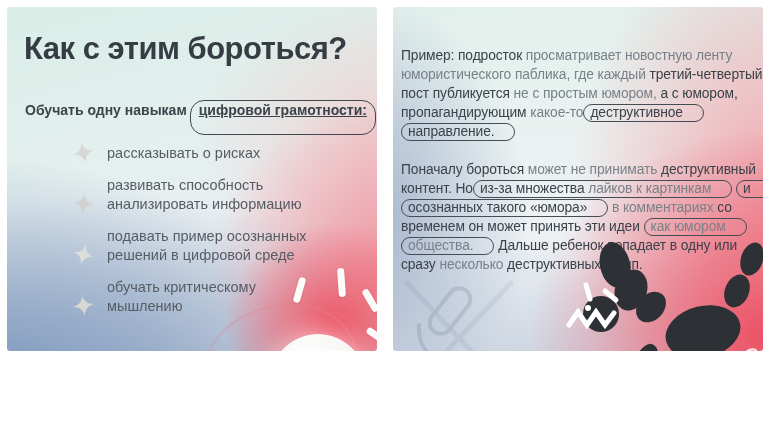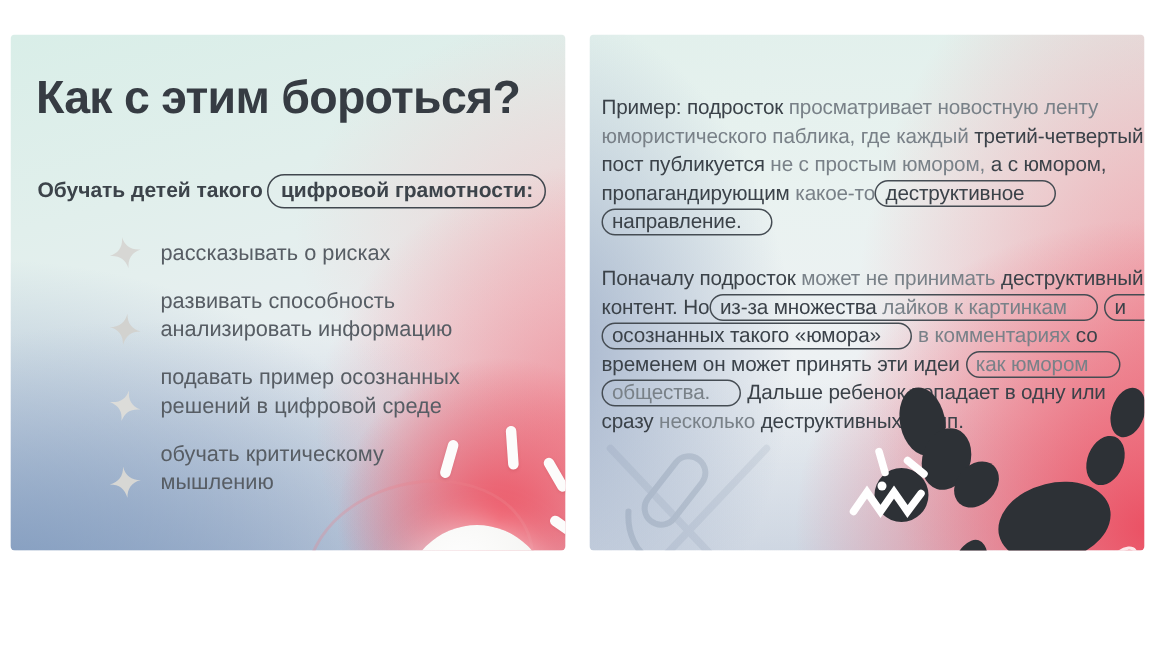--- a/index.html
+++ b/index.html
@@ -1,18 +1,18 @@
 <!DOCTYPE html>
 <html><head>
 <meta charset="utf-8">
 <style>
   html,body{margin:0;padding:0;background:#ffffff;}
   .page{position:relative;width:770px;height:432px;background:#ffffff;overflow:hidden;
         font-family:"Liberation Sans",sans-serif;}
-  .panel{position:absolute;top:23px;width:370px;height:344px;border-radius:3px;overflow:hidden;}
+  .panel{position:absolute;top:7px;width:370px;height:344px;border-radius:3px;overflow:hidden;}
   .panel-left{left:7px;
     background:
       radial-gradient(150px 150px at 88% 94%, rgba(238,78,94,0.95), rgba(238,78,94,0) 72%),
       radial-gradient(270px 250px at 106% 76%, rgba(241,128,140,0.85), rgba(241,128,140,0) 70%),
       radial-gradient(300px 210px at 108% 38%, rgba(246,178,180,0.50), rgba(246,178,180,0) 70%),
       radial-gradient(430px 310px at -6% 112%, rgba(120,148,186,0.95), rgba(120,148,186,0) 76%),
       radial-gradient(520px 270px at 32% 110%, rgba(148,168,198,0.75), rgba(148,168,198,0) 70%),
       linear-gradient(165deg,#d9eee8 0%,#e1efec 30%,#e9eff1 60%,#e4e8ee 100%);}
   .panel-right{left:393px;
     background:
@@ -22,21 +22,21 @@
       radial-gradient(420px 210px at 35% 110%, rgba(168,182,204,0.55), rgba(168,182,204,0) 70%),
       linear-gradient(178deg,#e2f0ec 0%,#e9f2f0 30%,#edf1f3 60%,#eaeef2 100%);}
 
   
   .title{position:absolute;left:17px;top:24px;font-size:31px;font-weight:800;
          letter-spacing:-0.5px;color:#363c43;}
   .lead{position:absolute;left:18px;top:93px;font-size:14px;font-weight:700;color:#3c434a;
         white-space:nowrap;}
   .lead .pill-dark{margin-left:3px;}
   .pill-dark{display:inline-block;border:1.5px solid #40474e;border-radius:14px;
-             padding:1px 8px 4px 8px;}
+             padding:1px 8px 16px 8px;text-decoration:underline;}
   .list{position:absolute;left:66px;top:134px;width:270px;list-style:none;margin:0;padding:0;}
   .list li{display:flex;gap:13px;margin-bottom:13px;align-items:flex-end;}
   .list .sparkle{flex:0 0 21px;width:21px;height:21px;margin-top:1px;}
   .list span.item-text{font-size:14.5px;line-height:19px;font-weight:500;color:#575d64;
         max-width:228px;display:inline-block;}
 
   
   .scribble-ellipse{position:absolute;left:196px;top:298px;width:150px;height:112px;
       border:2px solid rgba(236,128,140,0.30);border-radius:50%;transform:rotate(-14deg);}
   .scribble-rect{position:absolute;left:240px;top:366px;width:62px;height:56px;
@@ -96,21 +96,21 @@
         <div></div>
     </div>
     <div class="ray" style="left:289px;top:270px;width:7px;height:26px;transform:rotate(16deg);"></div>
     <div class="ray" style="left:331px;top:261px;width:7px;height:29px;transform:rotate(-4deg);"></div>
     <div class="ray" style="left:360px;top:281px;width:7px;height:25px;transform:rotate(-30deg);"></div>
     <div class="ray" style="left:365px;top:318px;width:7px;height:20px;transform:rotate(-55deg);"></div>
     <div class="ray" style="left:236px;top:365px;width:29px;height:8px;transform:rotate(-6deg);"></div>
 
     <div class="title">Как с этим бороться?</div>
 
-    <div class="lead"><span>Обучать детей такого</span><span class="pill-dark">цифровой грамотности:</span></div>
+    <div class="lead"><span>Обучать одну навыкам</span><span class="pill-dark">цифровой грамотности:</span></div>
 
     <ul class="list">
       <li>
         <svg class="sparkle" viewBox="0 0 20 20">
             <path d="M10 0C10.8 6 14 9.2 20 10C14 10.8 10.8 14 10 20C9.2 14 6 10.8 0 10C6 9.2 9.2 6 10 0Z" fill="#d7d7d4" transform="rotate(-12 10 10)"></path>
           </svg>
         <span class="item-text">рассказывать о рисках</span>
       </li>
       <li>
         <svg class="sparkle" viewBox="0 0 20 20">
@@ -139,21 +139,21 @@
 
     <svg class="mic-doodle" viewBox="0 0 120 150">
       <rect x="40" y="10" width="22" height="52" rx="11" fill="none" stroke="#5d7189" stroke-width="4" transform="rotate(38 51 36)"></rect>
       <path d="M20 50 C18 80 45 96 70 86 M44 92 L38 128 M20 128 L62 128" fill="none" stroke="#5d7189" stroke-width="4" stroke-linecap="round"></path>
       <path d="M8 8 L112 118 M112 8 L8 118" stroke="#5d7189" stroke-width="5" stroke-linecap="round" opacity="0.5"></path>
     </svg>
 
     <div class="copy">
       <p><span class="b">Пример: подросток </span><span class="r">просматривает новостную ленту юмористического паблика, где каждый </span><span class="b">третий-четвертый пост публикуется </span><span class="r">не с простым юмором, </span><span class="b">а с юмором, пропагандирующим </span><span class="r">какое-то</span><span class="b pill">деструктивное направление.</span></p>
 
-      <p><span class="b">Поначалу подросток </span><span class="r">может не принимать </span><span class="b">деструктивный контент. Но</span><span class="pill"><span class="b">из-за множества </span><span class="r">лайков к картинкам</span></span>
+      <p><span class="b">Поначалу бороться </span><span class="r">может не принимать </span><span class="b">деструктивный контент. Но</span><span class="pill"><span class="b">из-за множества </span><span class="r">лайков к картинкам</span></span>
       <span class="b pill">и осознанных такого «юмора»</span><span class="r"> в комментариях </span><span class="b">со временем он может принять эти идеи</span>
       <span class="r pill">как юмором общества.</span><span class="b"> Дальше ребенок попадает в одну или сразу </span><span class="r">несколько </span><span class="b">деструктивных групп.</span></p>
     </div>
 
     <div class="wm wm-right">РОСКОМНАДЗОР</div>
     <div class="pchela">ПЧЕЛА</div>
 
     <svg class="dog-svg" viewBox="0 0 370 418">
       <g fill="#2d3136">
         <ellipse cx="222" cy="258" rx="15" ry="23" transform="rotate(-12 222 258)"></ellipse>

